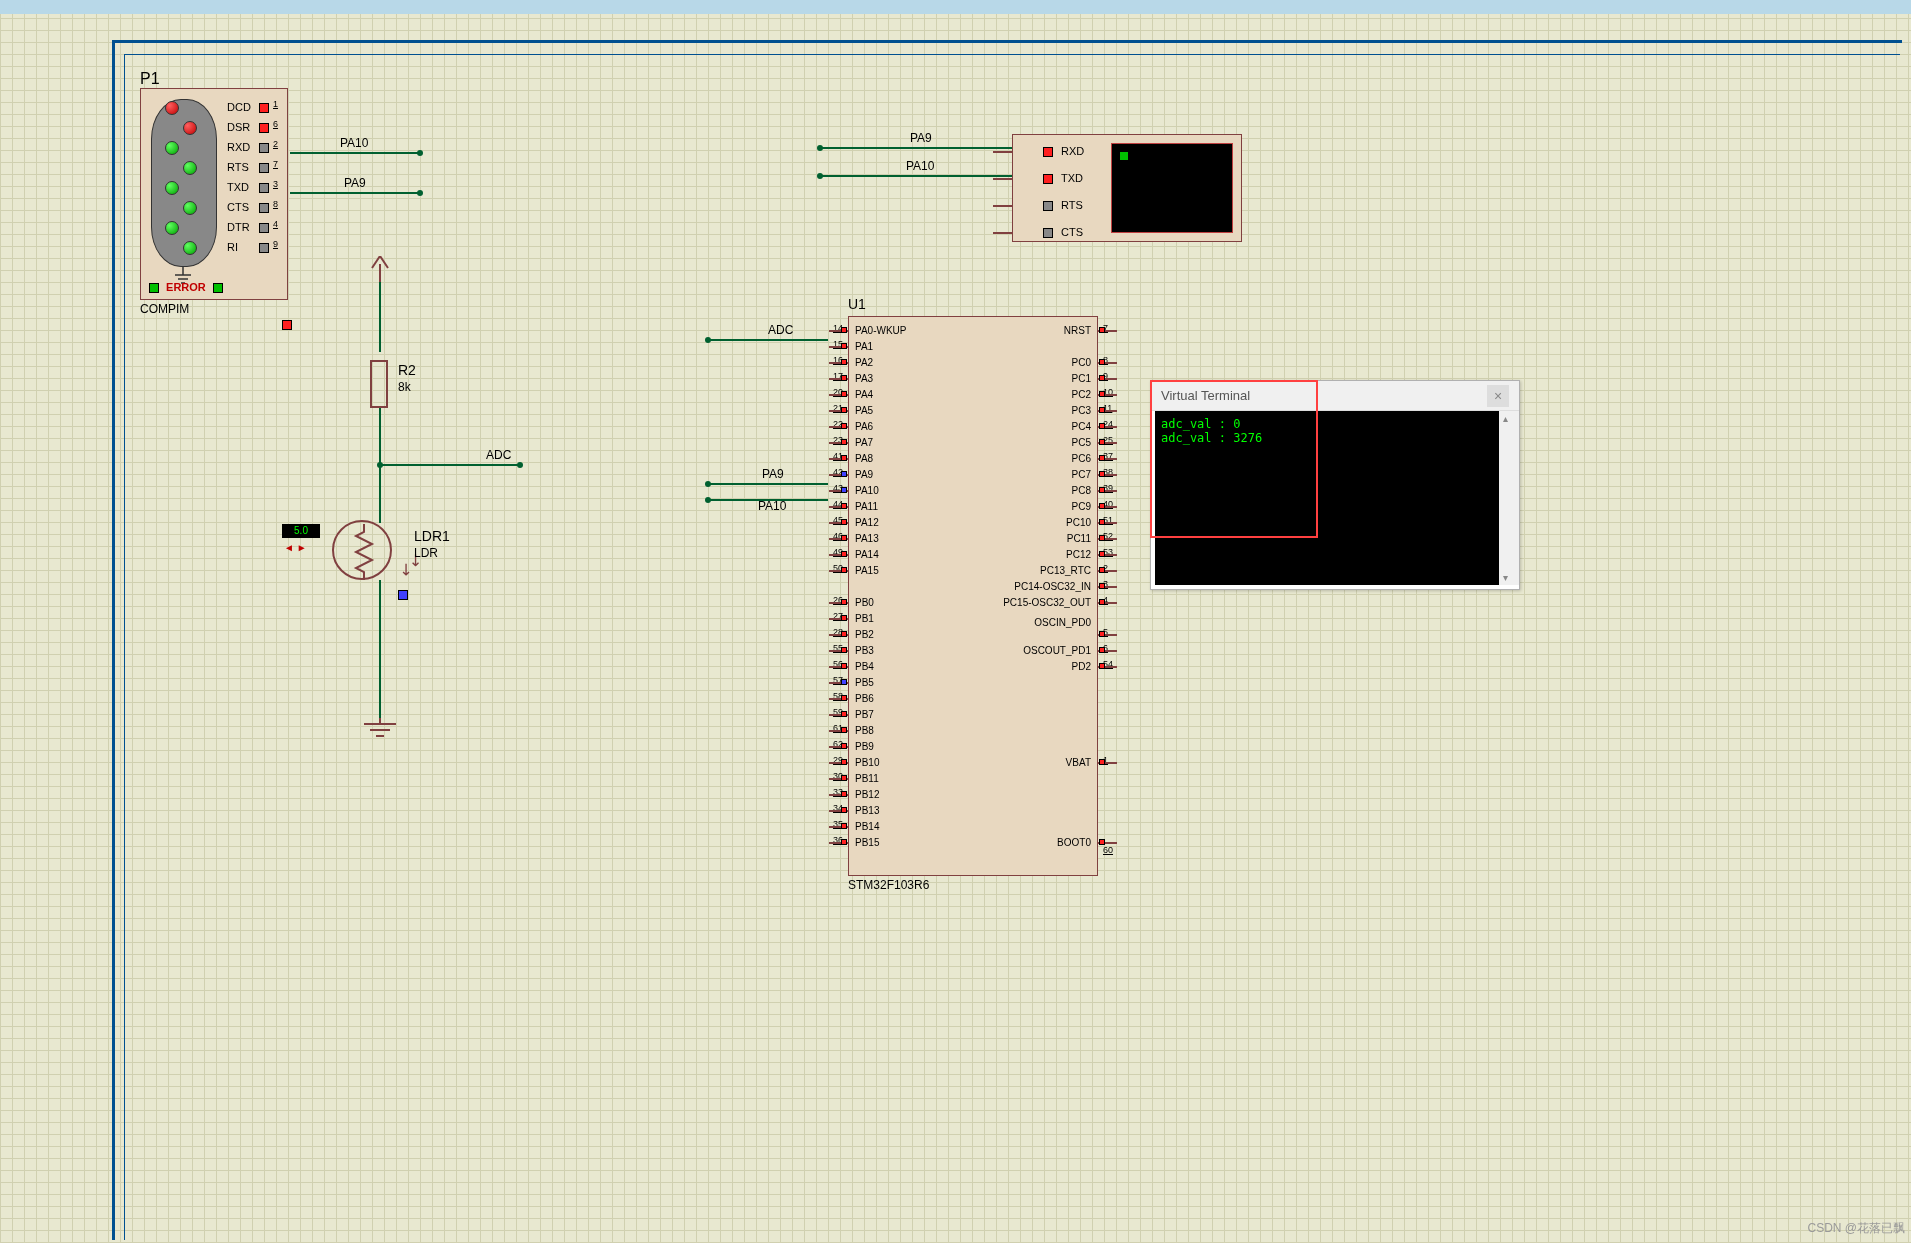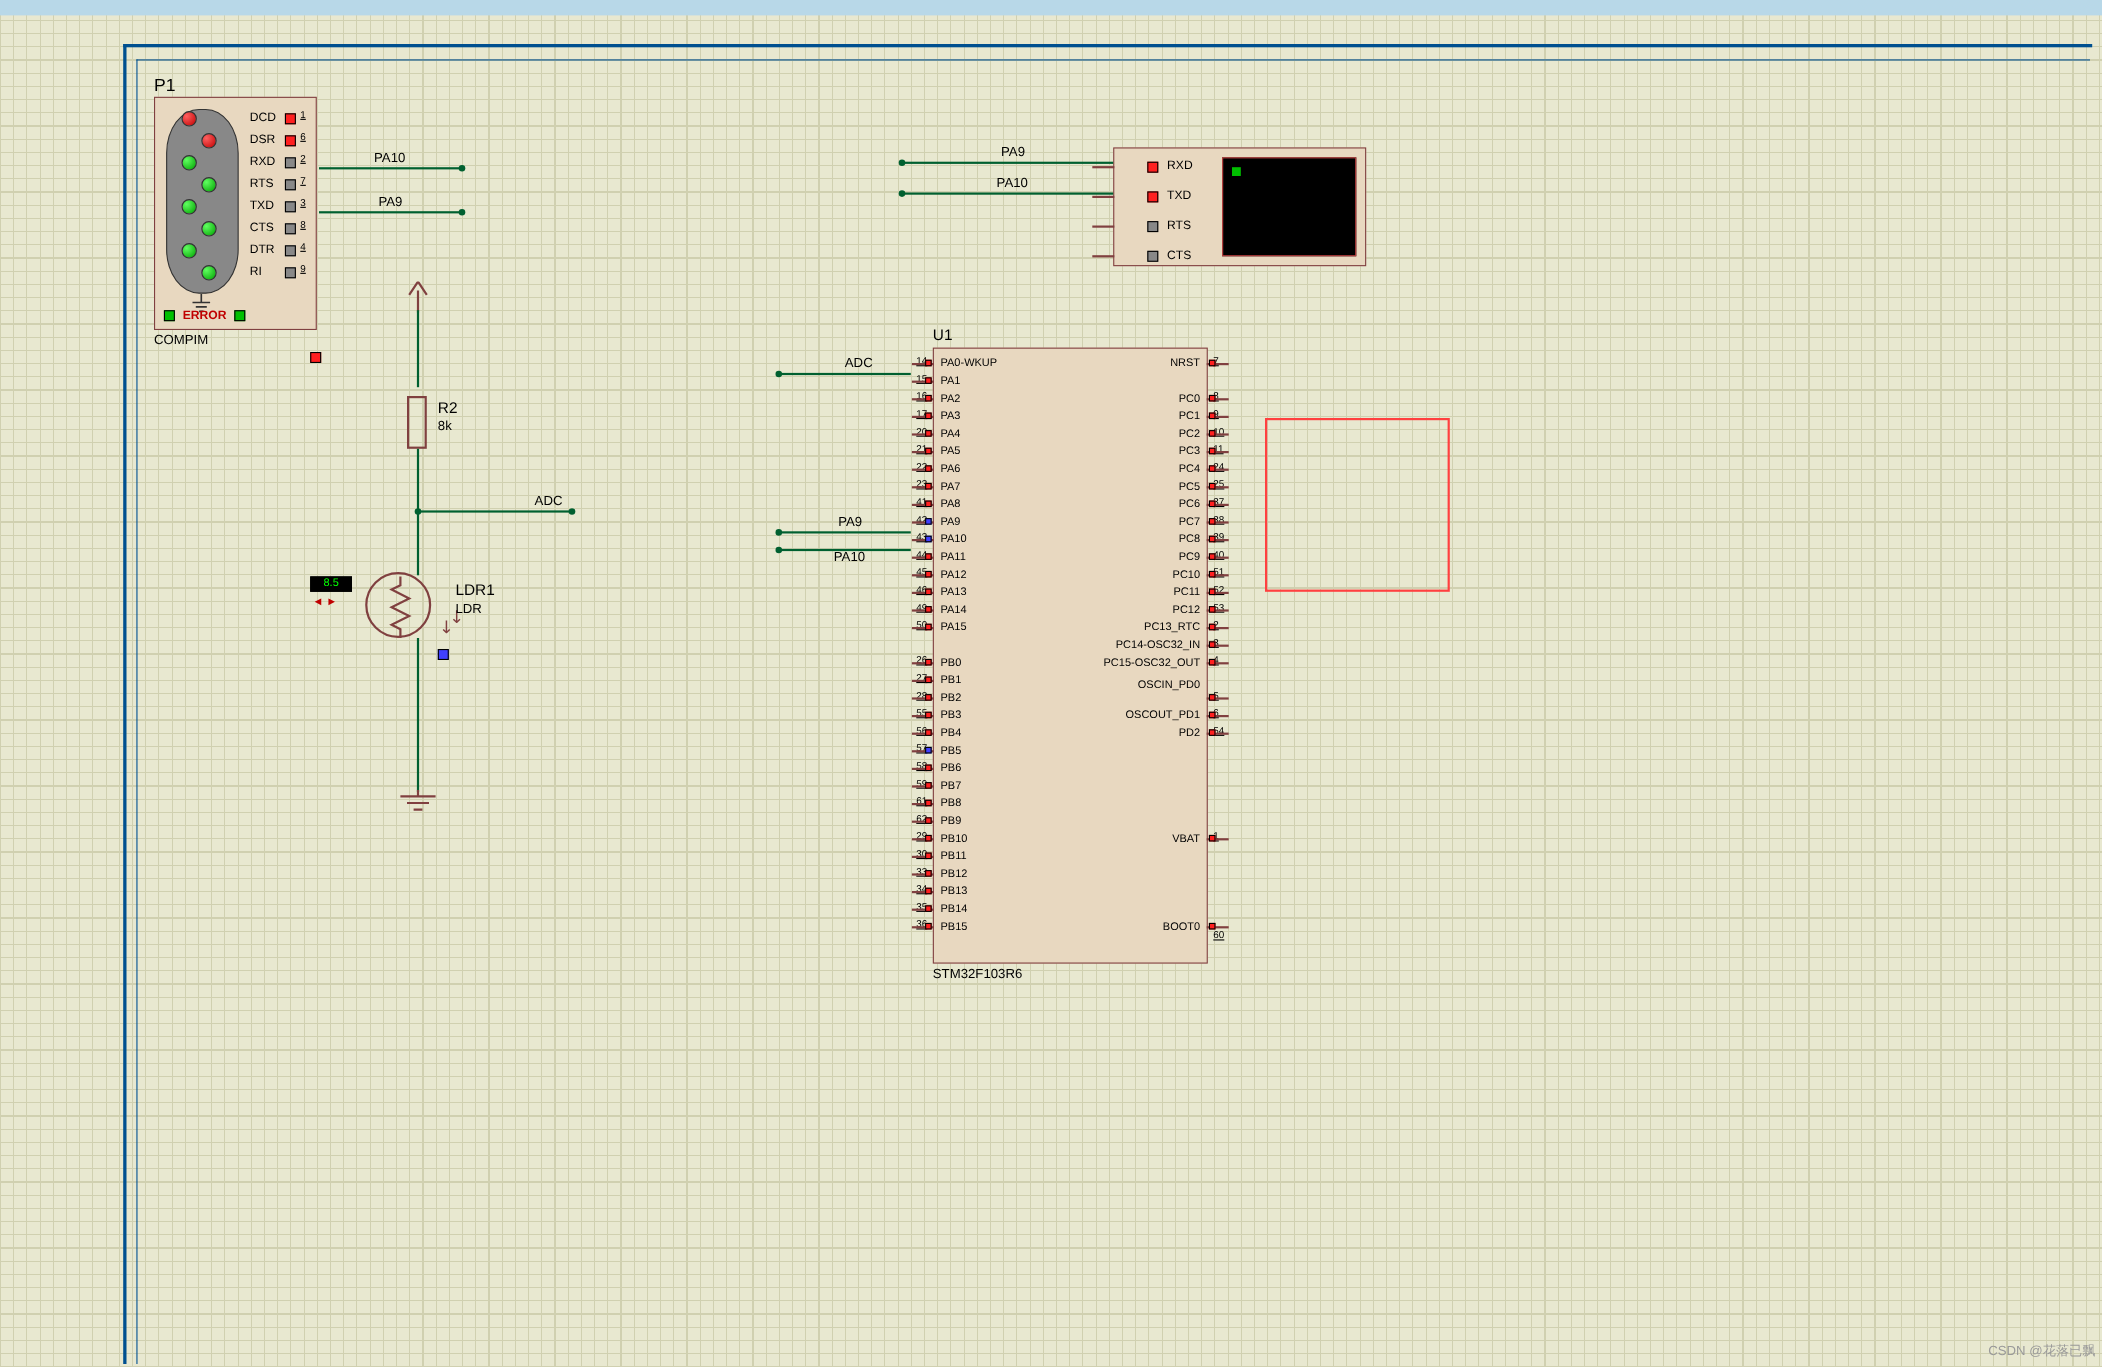--- a/index.html
+++ b/index.html
@@ -132,21 +132,21 @@
     <div class="res-label" style="top:12px">R2</div>
     <div class="res-label" style="top:30px;font-size:12px">8k</div>
   </div>
   <div class="wire" style="top:408px;left:379px;width:2px;height:115px"></div>
   <div class="junction" style="top:465px;left:380px"></div>
   <div class="wire" style="top:464px;left:380px;width:140px;height:2px"></div>
   <div class="junction" style="top:465px;left:520px"></div>
   <div class="netlabel" style="top:448px;left:486px">ADC</div>
 
   <div class="comp ldr">
-    <div class="ldr-meter">8.5</div>
+    <div class="ldr-meter">5.0</div>
     <div style="position:absolute;left:-48px;top:22px">
       <span style="color:#c00000">◄</span> <span style="color:#c00000">►</span>
     </div>
     <div class="ldr-circle">
       <svg width="60" height="60">
           <path d="M30 2 L30 10 L22 14 L38 22 L22 30 L38 38 L22 46 L30 50 L30 58" stroke="#804040" stroke-width="2" fill="none"></path>
         </svg>
     </div>
     <div class="ldr-arrows">↙↙</div>
     <div class="ldr-label" style="top:8px">LDR1</div>
@@ -415,16 +415,30 @@
   <div class="netlabel" style="top:323px;left:768px">ADC</div>
 
   <div class="wire" style="top:483px;left:708px;width:120px;height:2px"></div>
   <div class="junction" style="top:484px;left:708px"></div>
   <div class="netlabel" style="top:467px;left:762px">PA9</div>
 
   <div class="wire" style="top:499px;left:708px;width:120px;height:2px"></div>
   <div class="junction" style="top:500px;left:708px"></div>
   <div class="netlabel" style="top:499px;left:758px">PA10</div>
 
+  <div class="comp terminal-window">
+    <div class="terminal-titlebar">
+      <span class="terminal-title">Virtual Terminal</span>
+      <span class="terminal-close">×</span>
+    </div>
+    <div class="terminal-body">
+      <div>adc_val : 0</div>
+      <div>adc_val : 3276</div>
+    </div>
+    <div class="terminal-scroll">
+      <div style="position:absolute;top:2px;left:4px;color:#888">▴</div>
+      <div style="position:absolute;bottom:2px;left:4px;color:#888">▾</div>
+    </div>
+  </div>
   <div class="highlight-box" style="top:380px;left:1150px;width:168px;height:158px"></div>
 
   <div class="watermark">CSDN @花落已飘</div>
 </div>
 
 </body></html>

